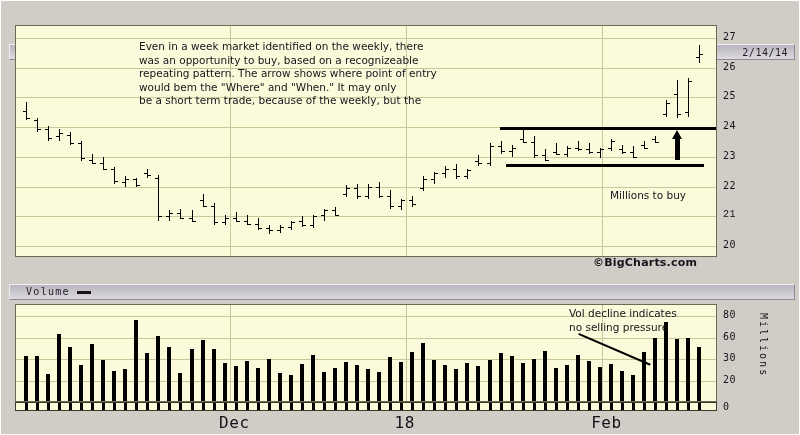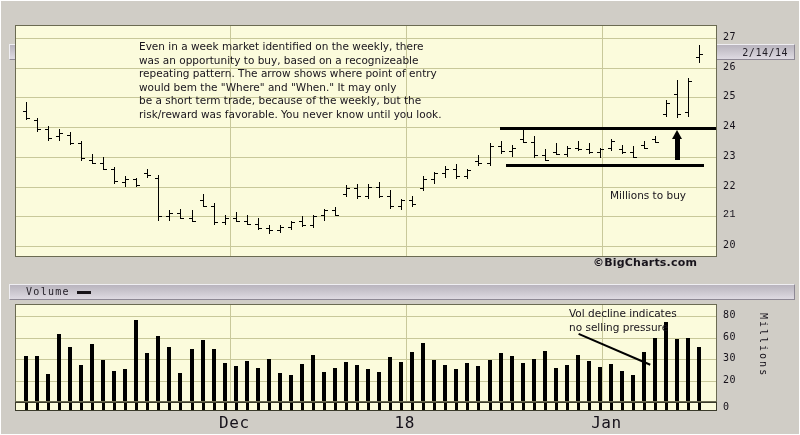--- a/index.html
+++ b/index.html
@@ -426,38 +426,37 @@
   <div id="zero-lab">0</div>
 
   <div id="millions">Millions</div>
 
   <div class="note" id="main-note">
       <div>Even in a week market identified on the weekly, there</div>
       <div>was an opportunity to buy, based on a recognizeable</div>
       <div>repeating pattern.  The arrow shows where point of entry</div>
       <div>would bem the "Where" and "When."  It may only</div>
       <div>be a short term trade, because of the weekly, but the</div>
-      <div>risk/reward was favorable.  You never know until you look.</div>
     </div>
   <div class="note" id="vol-note">
       <div>Vol decline indicates</div>
       <div>no selling pressure</div>
     </div>
   <div class="note" id="breakout-note">Millions to buy</div>
   <div id="watermark">©BigCharts.com</div>
 
 <div class="ylab" style="left: 722px; top: 30.8974px;">27</div>
     <div class="ylab" style="left: 722px; top: 60.641px;">26</div>
     <div class="ylab" style="left: 722px; top: 90.3846px;">25</div>
     <div class="ylab" style="left: 722px; top: 120.128px;">24</div>
     <div class="ylab" style="left: 722px; top: 149.872px;">23</div>
     <div class="ylab" style="left: 722px; top: 179.615px;">22</div>
     <div class="ylab" style="left: 722px; top: 209.359px; font-family: Liberation Mono, monospace;">21</div>
     <div class="ylab" style="left: 722px; top: 239.103px;">20</div>
     <div class="xlab" style="left: 218.11px; top: 412px;">Dec</div>
     <div class="xlab" style="left: 393.61px; top: 412px;">18</div>
-    <div class="xlab" style="left: 590.17px; top: 412px;">Jan</div>
+    <div class="xlab" style="left: 590.17px; top: 412px;">Feb</div>
     <div class="ylab" style="left: 722px; top: 308.889px;">80</div>
     <div class="ylab" style="left: 722px; top: 330.667px;">60</div>
     <div class="ylab" style="left: 722px; top: 352.444px;">30</div>
     <div class="ylab" style="left: 722px; top: 374.222px;">20</div>
     <div class="sline" style="left: 578px; top: 332px; width: 78.3901px; transform: rotate(23.2946deg);"></div>
   </div>
 
 </body></html>

